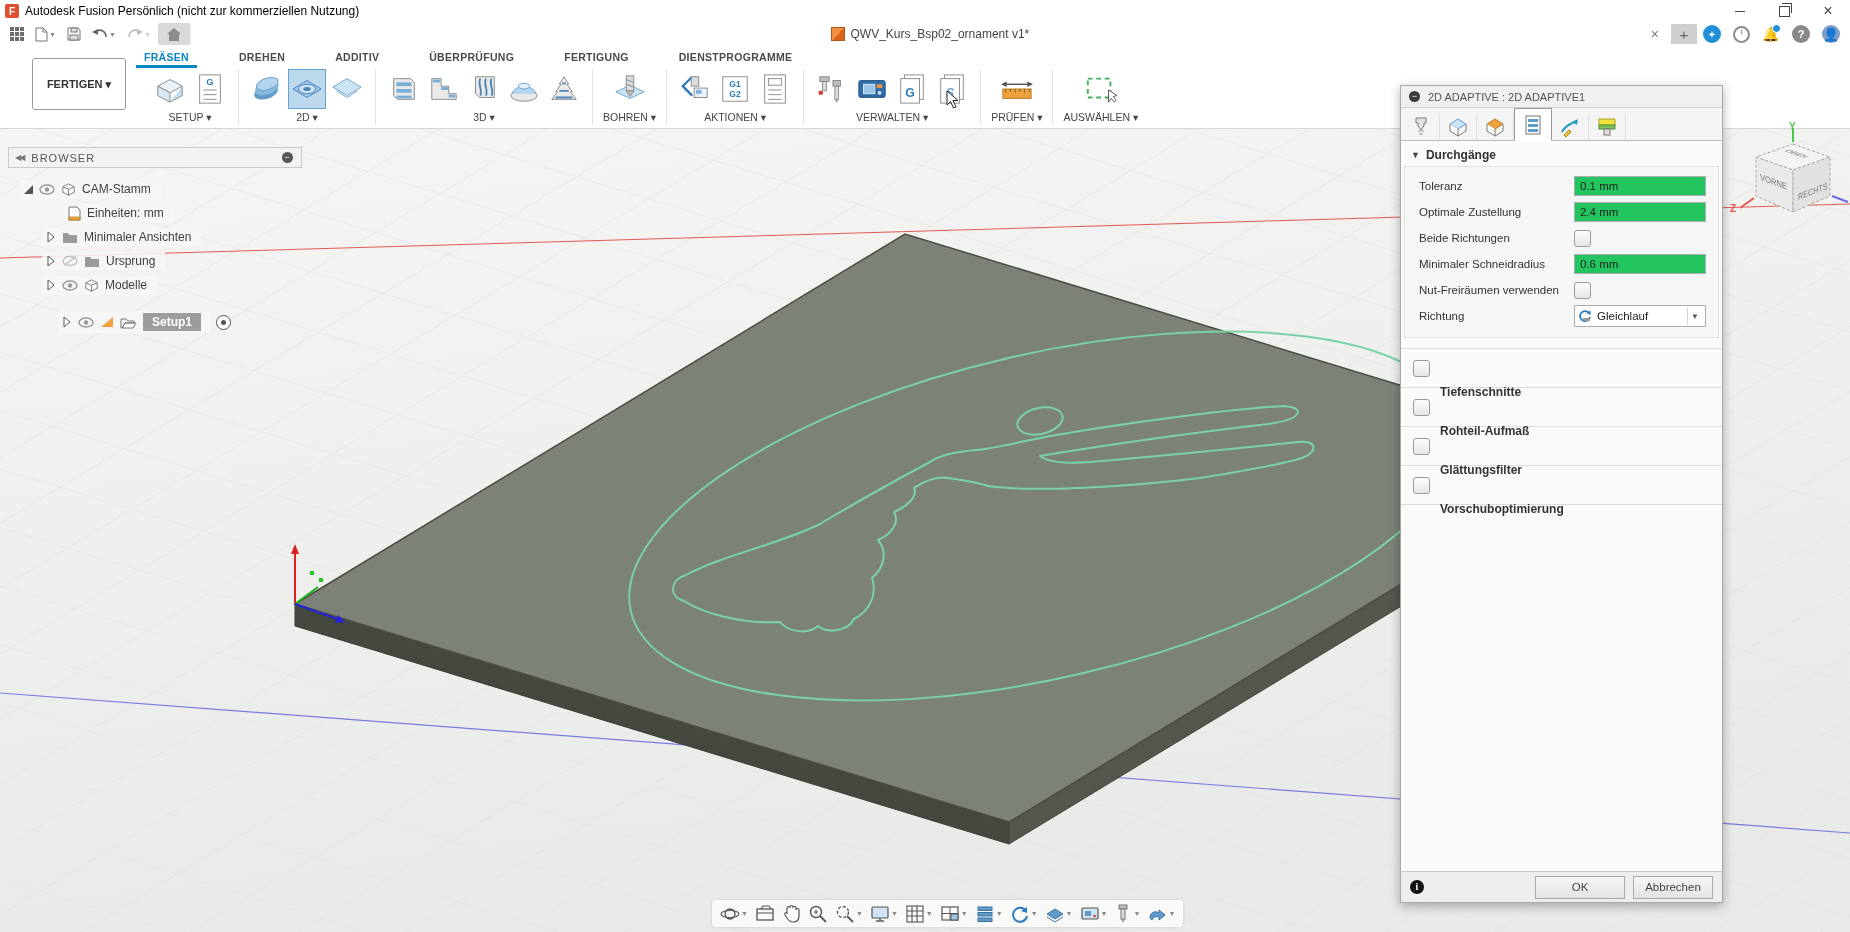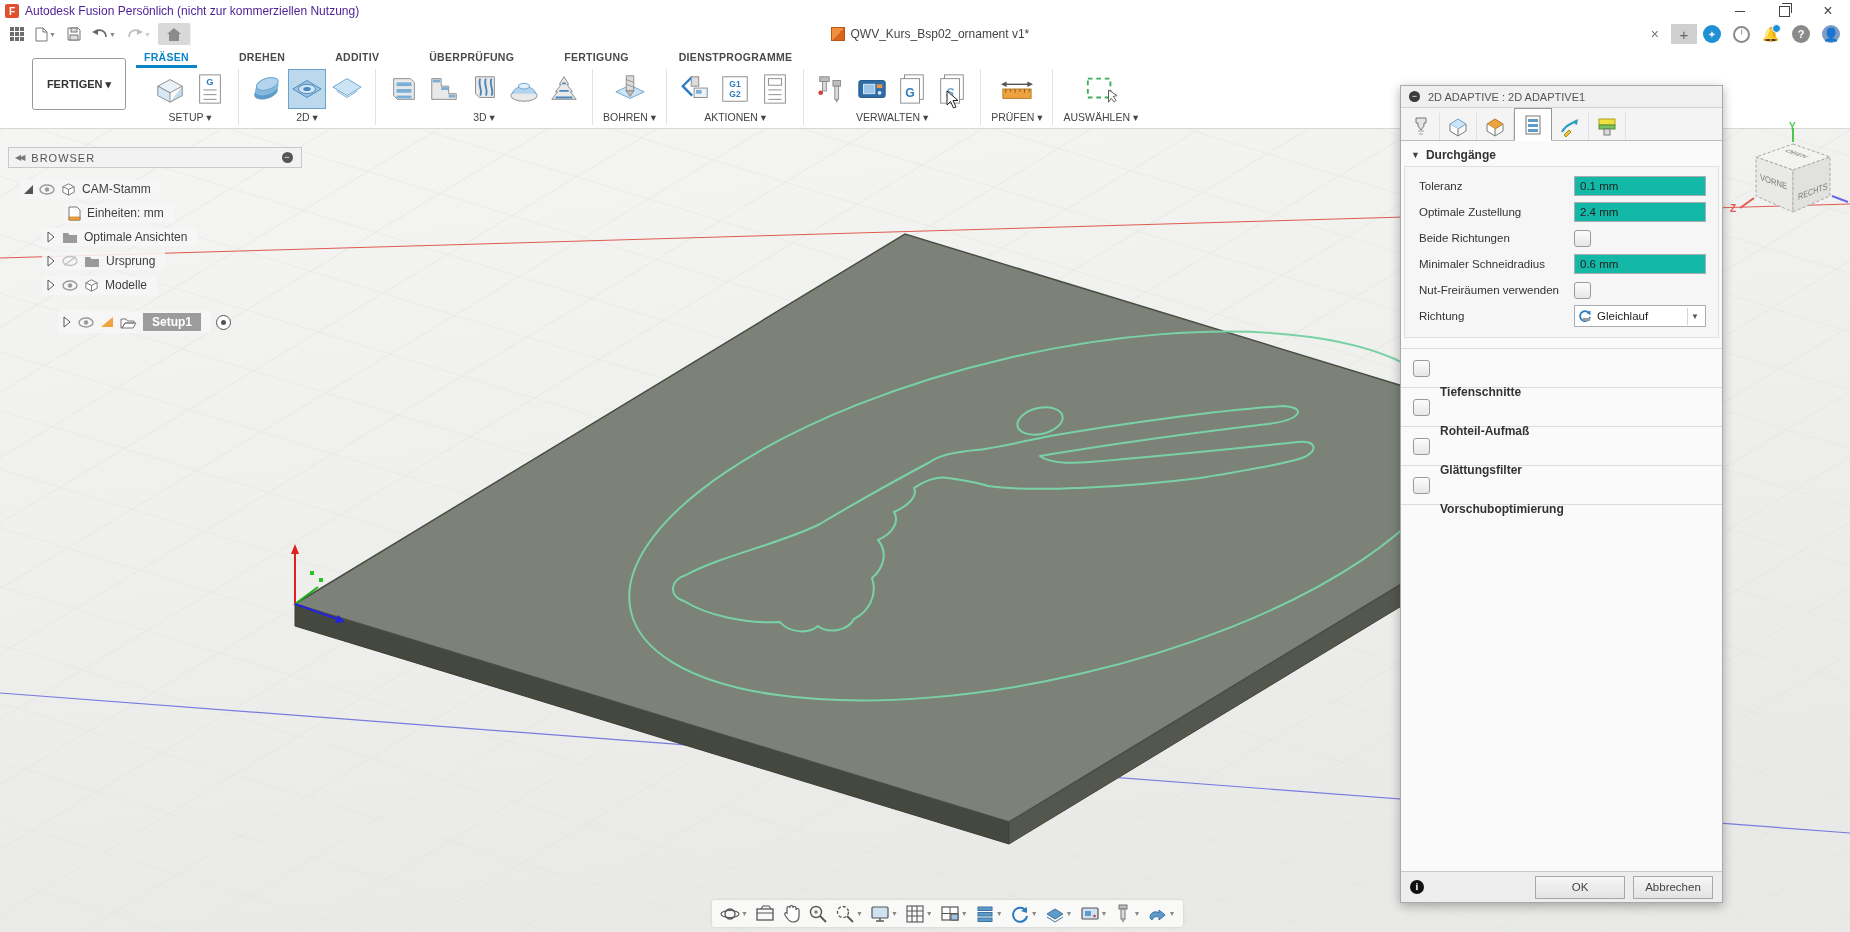--- a/index.html
+++ b/index.html
@@ -2,21 +2,21 @@
 <html><head>
 <meta charset="utf-8">
 <style>
   html,body{margin:0;padding:0;background:#fff;font-family:"Liberation Sans",sans-serif;
     -webkit-font-smoothing:antialiased;}
   #app{position:relative;width:1850px;height:932px;overflow:hidden;background:#fff;font-size:12px;color:#333;}
 
   
   .titlebar{position:absolute;left:0;top:0;width:100%;height:22px;background:#fff;display:flex;align-items:center;border-bottom:1px solid #f0f0f0;}
   .fusion-logo{width:14px;height:14px;margin:0 6px 0 5px;background:#e04f2e;border-radius:2px;color:#fff;font-size:10px;font-weight:bold;display:flex;align-items:center;justify-content:center;}
-  .titlebar .title{font-size:12px;color:#4c1d95;}
+  .titlebar .title{font-size:12px;color:#000000;}
   .win-controls{margin-left:auto;display:flex;height:100%;}
   .win-btn{width:44px;height:100%;display:flex;align-items:center;justify-content:center;color:#444;font-size:13px;}
   .win-restore{width:9px;height:9px;border:1px solid #444;position:relative;background:#fff;}
   .win-restore:before{content:"";position:absolute;left:2px;top:-4px;width:9px;height:9px;border:1px solid #444;border-bottom:none;border-left:none;}
   .win-min{width:10px;height:1px;background:#444;}
 
   
   .appbar{position:absolute;left:0;top:22px;width:100%;height:24px;background:#fff;border-bottom:1px solid #ececec;display:flex;align-items:center;}
   .qat{display:flex;align-items:center;gap:3px;padding-left:6px;}
   .qat-btn{height:20px;display:flex;align-items:center;gap:1px;padding:0 4px;color:#666;}
@@ -85,21 +85,21 @@
   .dlg-minus{width:11px;height:11px;border-radius:50%;background:#3c3c3c;color:#fff;font-size:9px;line-height:10px;text-align:center;margin:0 8px;}
   .dlg-tabs{height:32px;background:#f4f4f4;border-bottom:1px solid #b9b9b9;display:flex;align-items:flex-end;padding-left:2px;}
   .dtab{width:36px;height:27px;display:flex;align-items:center;justify-content:center;border-right:1px solid #e0e0e0;}
   .dtab.active{background:#fff;border:1px solid #999;border-bottom:1px solid #fff;height:31px;margin-bottom:-1px;}
   .dlg-section-hdr{display:flex;align-items:center;gap:6px;padding:7px 10px 4px;font-size:12px;font-weight:bold;color:#333;}
   .dlg-section-hdr .tri{font-size:9px;color:#444;}
   .dlg-fields{border:1px solid #e0e0e0;background:#f6f6f6;margin:0 3px;padding:6px 0 8px;}
   .d-row{display:flex;align-items:center;height:26px;padding:0 12px 0 14px;justify-content:space-between;}
   .d-label{font-size:11.5px;color:#333;flex:1;}
   .d-ctrl{width:132px;display:flex;align-items:center;}
-  .d-input{width:100%;height:20px;border:1px solid #abadb3;background:#14b8a6;font-size:11.5px;font-family:"Liberation Sans",sans-serif;color:#222;padding:0 5px;box-sizing:border-box;}
+  .d-input{width:100%;height:20px;border:1px solid #abadb3;background:#22c55e;font-size:11.5px;font-family:"Liberation Sans",sans-serif;color:#222;padding:0 5px;box-sizing:border-box;}
   .d-check{width:15px;height:15px;border:1px solid #9a9a9a;border-radius:3px;background:linear-gradient(#fdfdfd,#e6e6e6);}
   .d-select{width:100%;height:22px;border:1px solid #abadb3;background:#fff;display:flex;align-items:center;gap:5px;padding:0 3px;box-sizing:border-box;}
   .d-select .sel-text{font-size:11.5px;color:#222;flex:1;}
   .d-select .sel-caret{border-left:1px solid #d5d5d5;padding:4px 3px;font-size:8px;color:#555;}
   .dlg-collapsed{margin-top:10px;}
   .c-row{display:flex;align-items:center;gap:10px;height:38px;border-top:1px solid #dcdcdc;padding-left:12px;}
   .c-row:last-child{border-bottom:1px solid #dcdcdc;}
   .c-label{font-size:12px;font-weight:bold;color:#333;margin-top:48px;}
   .dlg-spacer{flex:1;}
   .dlg-footer{height:30px;background:#ededed;border-top:1px solid #c9c9c9;display:flex;align-items:center;padding:0 9px;}
@@ -509,21 +509,21 @@
       </div>
 
       <div class="brow" style="padding-left:34px;">
         <div class="brow-inner">
           <svg width="10" height="12" viewBox="0 0 10 12">
               <path d="M2 1 L8 6 L2 11 Z" fill="#fff" stroke="#555"></path>
             </svg>
           <svg width="16" height="12" viewBox="0 0 16 12">
               <path d="M1 2 h5 l1.5 2 H15 v8 H1 Z" fill="#9a9a9a"></path>
             </svg>
-          <span class="blabel">Optimale Ansichten</span>
+          <span class="blabel">Minimaler Ansichten</span>
         </div>
       </div>
 
       <div class="brow" style="padding-left:34px;">
         <div class="brow-inner">
           <svg width="10" height="12" viewBox="0 0 10 12">
               <path d="M2 1 L8 6 L2 11 Z" fill="#fff" stroke="#555"></path>
             </svg>
           <svg width="16" height="12" viewBox="0 0 16 12">
               <ellipse cx="8" cy="6" rx="7" ry="4.5" fill="none" stroke="#c2c2c2" stroke-width="1.4"></ellipse>

